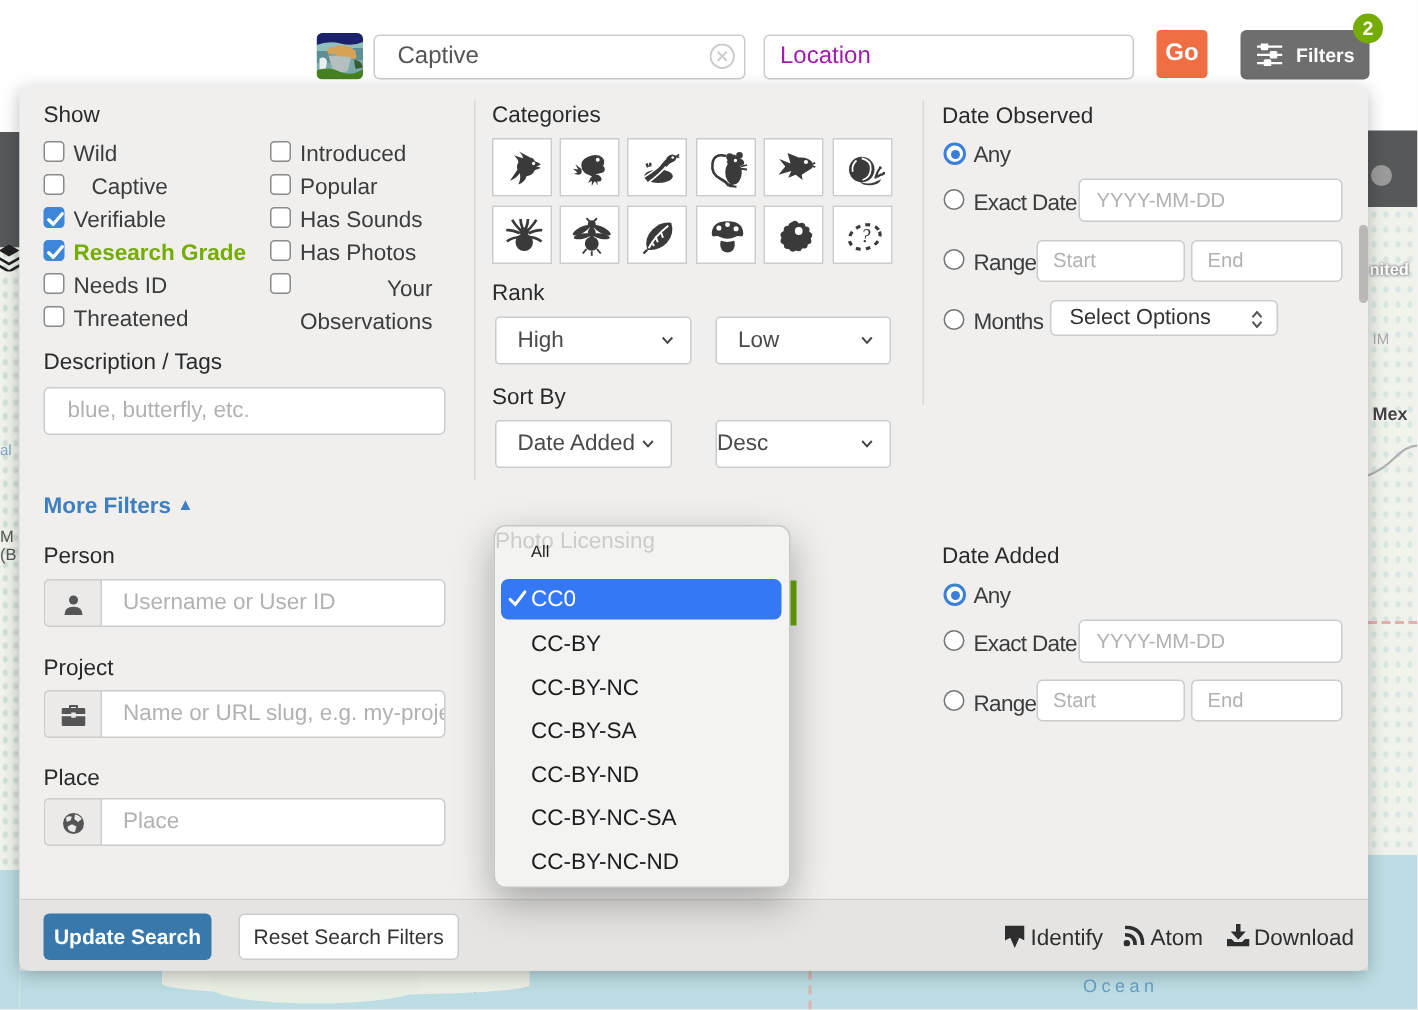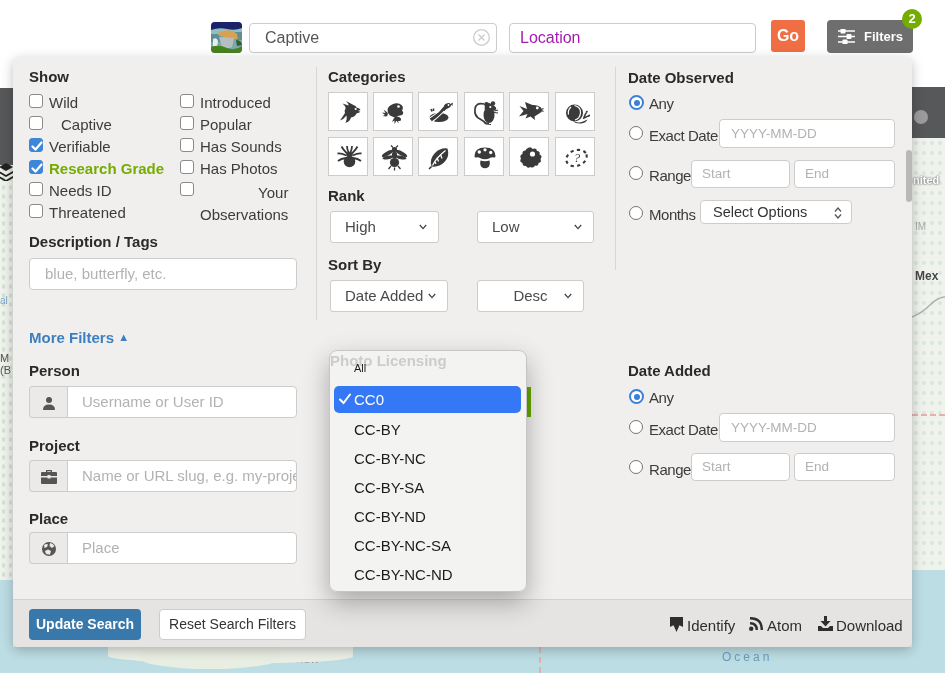--- a/index.html
+++ b/index.html
@@ -14,21 +14,21 @@
 .land { background:#f0f2ec; }
 
 .tin { position:absolute; background:#fff; border:1px solid #ccc; border-radius:4px; font-size:16px; color:#555; }
 .ph { color:#a21caf; }
 #gobtn { left:771px; top:20px; width:34px; height:32px; background:#f06e43; border-radius:3px; color:#fff; font-weight:bold; font-size:16px; text-align:center; line-height:32px; }
 #filtersbtn { left:827px; top:20px; width:86px; height:33px; background:#6e6e6e; border-radius:4px; color:#fff; font-size:15px; font-weight:bold; }
 #fbadge { left:902px; top:9px; width:20px; height:20px; border-radius:50%; background:#74ac00; color:#fff; font-size:13px; font-weight:bold; text-align:center; line-height:20px; }
 
 #panel { left:13px; top:57px; width:899px; height:590px; background:#f0efee; border-radius:6px; box-shadow:0 3px 12px rgba(0,0,0,0.25); }
 #botbar { left:0; top:542px; width:899px; height:48px; background:#e5e4e2; border-top:1px solid #d3d2d0; border-radius:0 0 6px 6px; }
-.h { position:absolute; font-size:15px; font-weight:bold; color:#2a2a2a; }
+.h { position:absolute; font-size:15px; font-weight:normal; color:#2a2a2a; }
 .lbl { position:absolute; font-size:15px; color:#3c3c3c; white-space:nowrap; }
 .lbl3 { position:absolute; font-size:15px; letter-spacing:-0.45px; color:#3c3c3c; white-space:nowrap; }
 .cb { position:absolute; width:14px; height:14px; background:#fff; border:1px solid #8a8a8a; border-radius:3px; }
 .cbc { position:absolute; width:14px; height:14px; background:#3e86d8; border:1px solid #3e86d8; border-radius:3px; }
 .cbc svg { position:absolute; left:1px; top:2px; }
 .inp { position:absolute; background:#fff; border:1px solid #ccc; border-radius:4px; font-size:15px; color:#b2b2b2; white-space:nowrap; overflow:hidden; }
 .sel { position:absolute; background:#fff; border:1px solid #ccc; border-radius:3px; font-size:15px; color:#4a4a4a; }
 .chev { position:absolute; right:11px; top:50%; margin-top:-4px; width:8px; height:8px; }
 .radio { position:absolute; width:14px; height:14px; border:1px solid #757575; border-radius:50%; background:#fff; }
 .radio-on { position:absolute; width:15px; height:15px; border:2px solid #3a7fd8; border-radius:50%; background:#fff; }
@@ -274,31 +274,31 @@
   </div>
 <div class="catbox" style="left:555px;top:137px;">
     <svg width="27" height="26" viewBox="0 0 27 26">
       <g fill="none" stroke="#3a3a3a" stroke-width="2.1" stroke-dasharray="3.2 3.4">
         <ellipse cx="13.5" cy="13" rx="10.5" ry="7.8" transform="rotate(-20 13.5 13)"></ellipse>
       </g>
       <text x="14" y="16.5" font-family="Liberation Serif, serif" font-size="13" fill="#3a3a3a" text-anchor="middle" font-style="italic">?</text>
     </svg>
   </div>
 <div class="h" style="left:328px;top:187px;">Rank</div>
-<div class="sel" style="left:330px;top:211px;width:109px;height:32px;line-height:30px;padding-left:14px;">High<svg class="chev" width="10" height="8" viewBox="0 0 10 8">
+<div class="sel" style="left:330px;top:211px;width:131px;height:32px;line-height:30px;padding-left:14px;">High<svg class="chev" width="10" height="8" viewBox="0 0 10 8">
       <path d="M1 1.5 L5 6 L9 1.5" stroke="#444" stroke-width="1.6" fill="none"></path>
     </svg></div>
 <div class="sel" style="left:477px;top:211px;width:117px;height:32px;line-height:30px;padding-left:14px;">Low<svg class="chev" width="10" height="8" viewBox="0 0 10 8">
       <path d="M1 1.5 L5 6 L9 1.5" stroke="#444" stroke-width="1.6" fill="none"></path>
     </svg></div>
 <div class="h" style="left:328px;top:256px;">Sort By</div>
 <div class="sel" style="left:330px;top:280px;width:118px;height:32px;line-height:30px;padding-left:14px;">Date Added<svg class="chev" width="10" height="8" viewBox="0 0 10 8">
       <path d="M1 1.5 L5 6 L9 1.5" stroke="#444" stroke-width="1.6" fill="none"></path>
     </svg></div>
-<div class="sel" style="left:477px;top:280px;width:107px;height:32px;line-height:30px;padding-left:0;text-align:center;">Desc<svg class="chev" width="10" height="8" viewBox="0 0 10 8">
+<div class="sel" style="left:477px;top:280px;width:117px;height:32px;line-height:30px;padding-left:0;">Desc<svg class="chev" width="10" height="8" viewBox="0 0 10 8">
       <path d="M1 1.5 L5 6 L9 1.5" stroke="#444" stroke-width="1.6" fill="none"></path>
     </svg></div>
 
 <div class="h" style="left:628px;top:69px;">Date Observed</div>
 <div class="radio-on" style="left:629px;top:95px;">
     <i></i>
   </div>
 <div class="lbl3" style="left:649px;top:95px;font-size:15px;">Any</div>
 <div class="radio" style="left:629px;top:126px;"></div>
 <div class="lbl3" style="left:649px;top:127px;">Exact Date</div>

